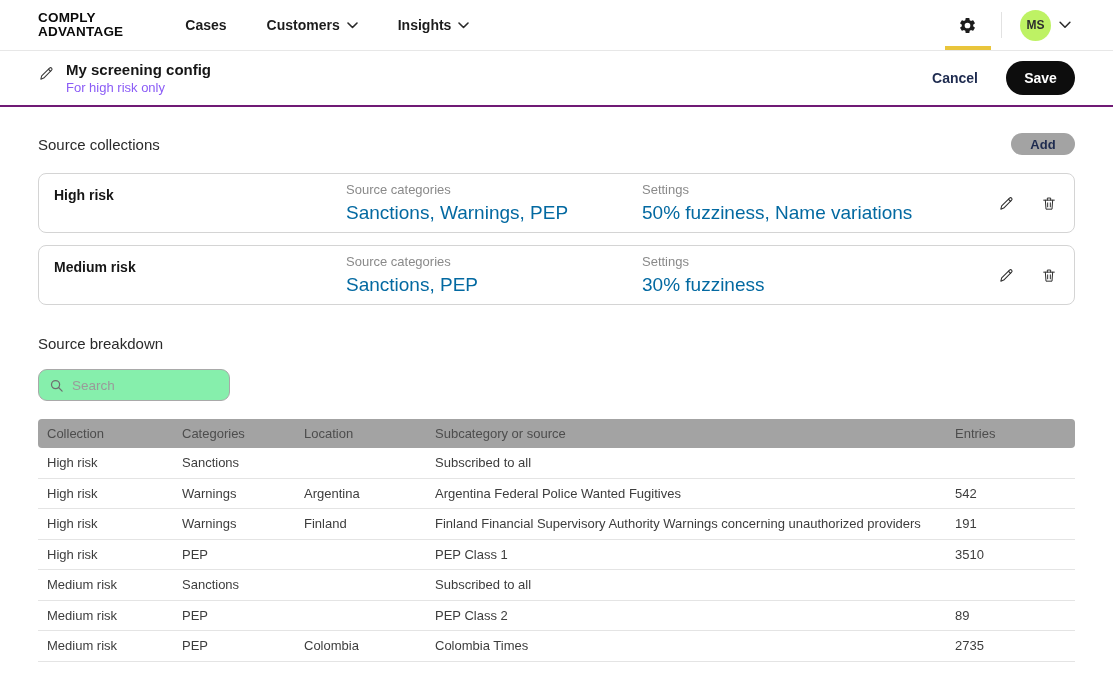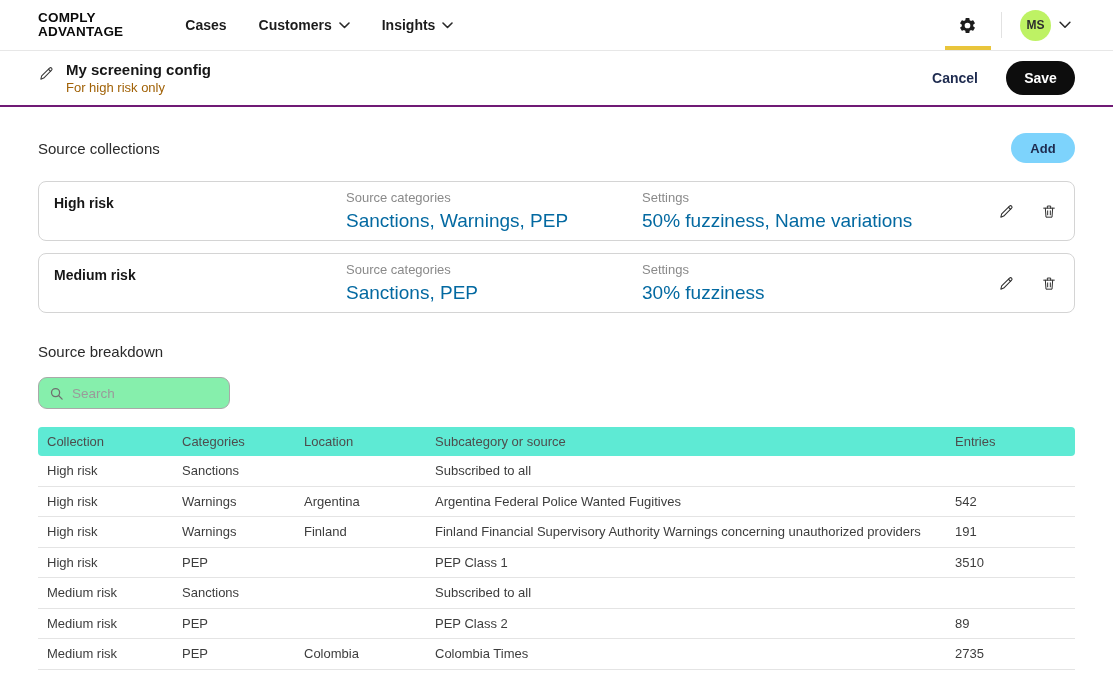--- a/index.html
+++ b/index.html
@@ -11,21 +11,21 @@
   }
   svg { display:block; }
 
   
   .topnav {
     height:51px; display:flex; align-items:center;
     border-bottom:1px solid #e7e7e7;
     padding:0 38px 0 38px;
   }
   .logo { font-weight:800; font-size:13.5px; line-height:1.05; letter-spacing:.2px; color:#0a0a0a; cursor:pointer; }
-  .nav-items { display:flex; align-items:center; margin-left:50px; gap:8px;justify-content:space-between; }
+  .nav-items { display:flex; align-items:center; margin-left:50px; gap:16px;justify-content:space-between; }
   .nav-item {
     display:flex; align-items:center; gap:7px;
     font-size:14px; font-weight:600; color:#1c1c1c;
     padding:8px 12px; cursor:pointer; background:none; border:none;
     font-family:inherit;
   }
   .nav-item .chev { color:#2a2a2a; }
   .nav-right { margin-left:auto; display:flex; align-items:center; height:100%; }
   .gear-btn {
     position:relative; height:100%; display:flex; align-items:center;
@@ -44,43 +44,43 @@
   }
 
   
   .page-header {
     height:56px; display:flex; align-items:center;
     border-bottom:2px solid #701a75; padding:0 38px;
   }
   .title-block { display:flex; align-items:flex-start; gap:11px; }
   .title-pencil { color:#3a3a3a; margin-top:4px; }
   .page-title { font-size:15px; font-weight:700; color:#161616; }
-  .page-subtitle { font-size:13px; color:#a16207; margin-top:2px; }
+  .page-subtitle { font-size:13px; color:#8b5cf6; margin-top:2px; }
   .header-actions { margin-left:auto; display:flex; align-items:center; gap:28px; }
   .cancel-btn {
     background:none; border:none; font-family:inherit;
     font-size:14px; font-weight:700; color:#1e2b4f; cursor:pointer;
   }
   .save-btn {
     background:#0d0d0d; color:#ffffff; border:none; font-family:inherit;
     font-size:14px; font-weight:700; border-radius:17px;
     width:69px; height:34px; cursor:pointer;
   }
 
   
   .content { padding:0 38px; }
   .section-row {
     display:flex; align-items:center; justify-content:space-between;
     margin-top:26px; margin-bottom:18px;
   }
   .section-title { font-size:15px; font-weight:400; color:#2a2a2a; }
   .add-btn {
-    background:#7dd3fc; color:#1e2b4f; border:none; font-family:inherit;
+    background:#a3a3a3; color:#1e2b4f; border:none; font-family:inherit;
     font-size:13px; font-weight:700; border-radius:15px;
-    width:64px; height:30px; cursor:pointer;
+    width:64px; height:22px; cursor:pointer;
   }
 
   
   .card {
     border:1px solid #d4d4d4; border-radius:8px;
     height:60px; margin-bottom:12px;
     display:flex; align-items:center; padding:0 15px;
   }
   .card-name { width:292px; font-size:14px; font-weight:700; color:#161616; align-self:flex-start; margin-top:13px; }
   .card-col { width:296px; }
@@ -103,21 +103,21 @@
   .search-box input::placeholder { color:#9a9a9a; }
 
   
   .table { margin-top:18px; }
   .t-row {
     display:grid;
     grid-template-columns:135px 122px 131px 520px 72px;
     align-items:center; padding-left:9px; padding-right:4px;
   }
   .t-head {
-    background:#5eead4; border-radius:4px; height:29px;
+    background:#a3a3a3; border-radius:4px; height:29px;
     font-size:13px; color:#4d4d4d;
   }
   .t-body .t-row {
     height:30.5px; border-bottom:1px solid #e4e4e4;
     font-size:13px; color:#3d3d3d;
   }
   .t-cell { overflow:hidden; white-space:nowrap; text-overflow:ellipsis; padding-right:8px; }
 </style>
 </head>
 <body>

